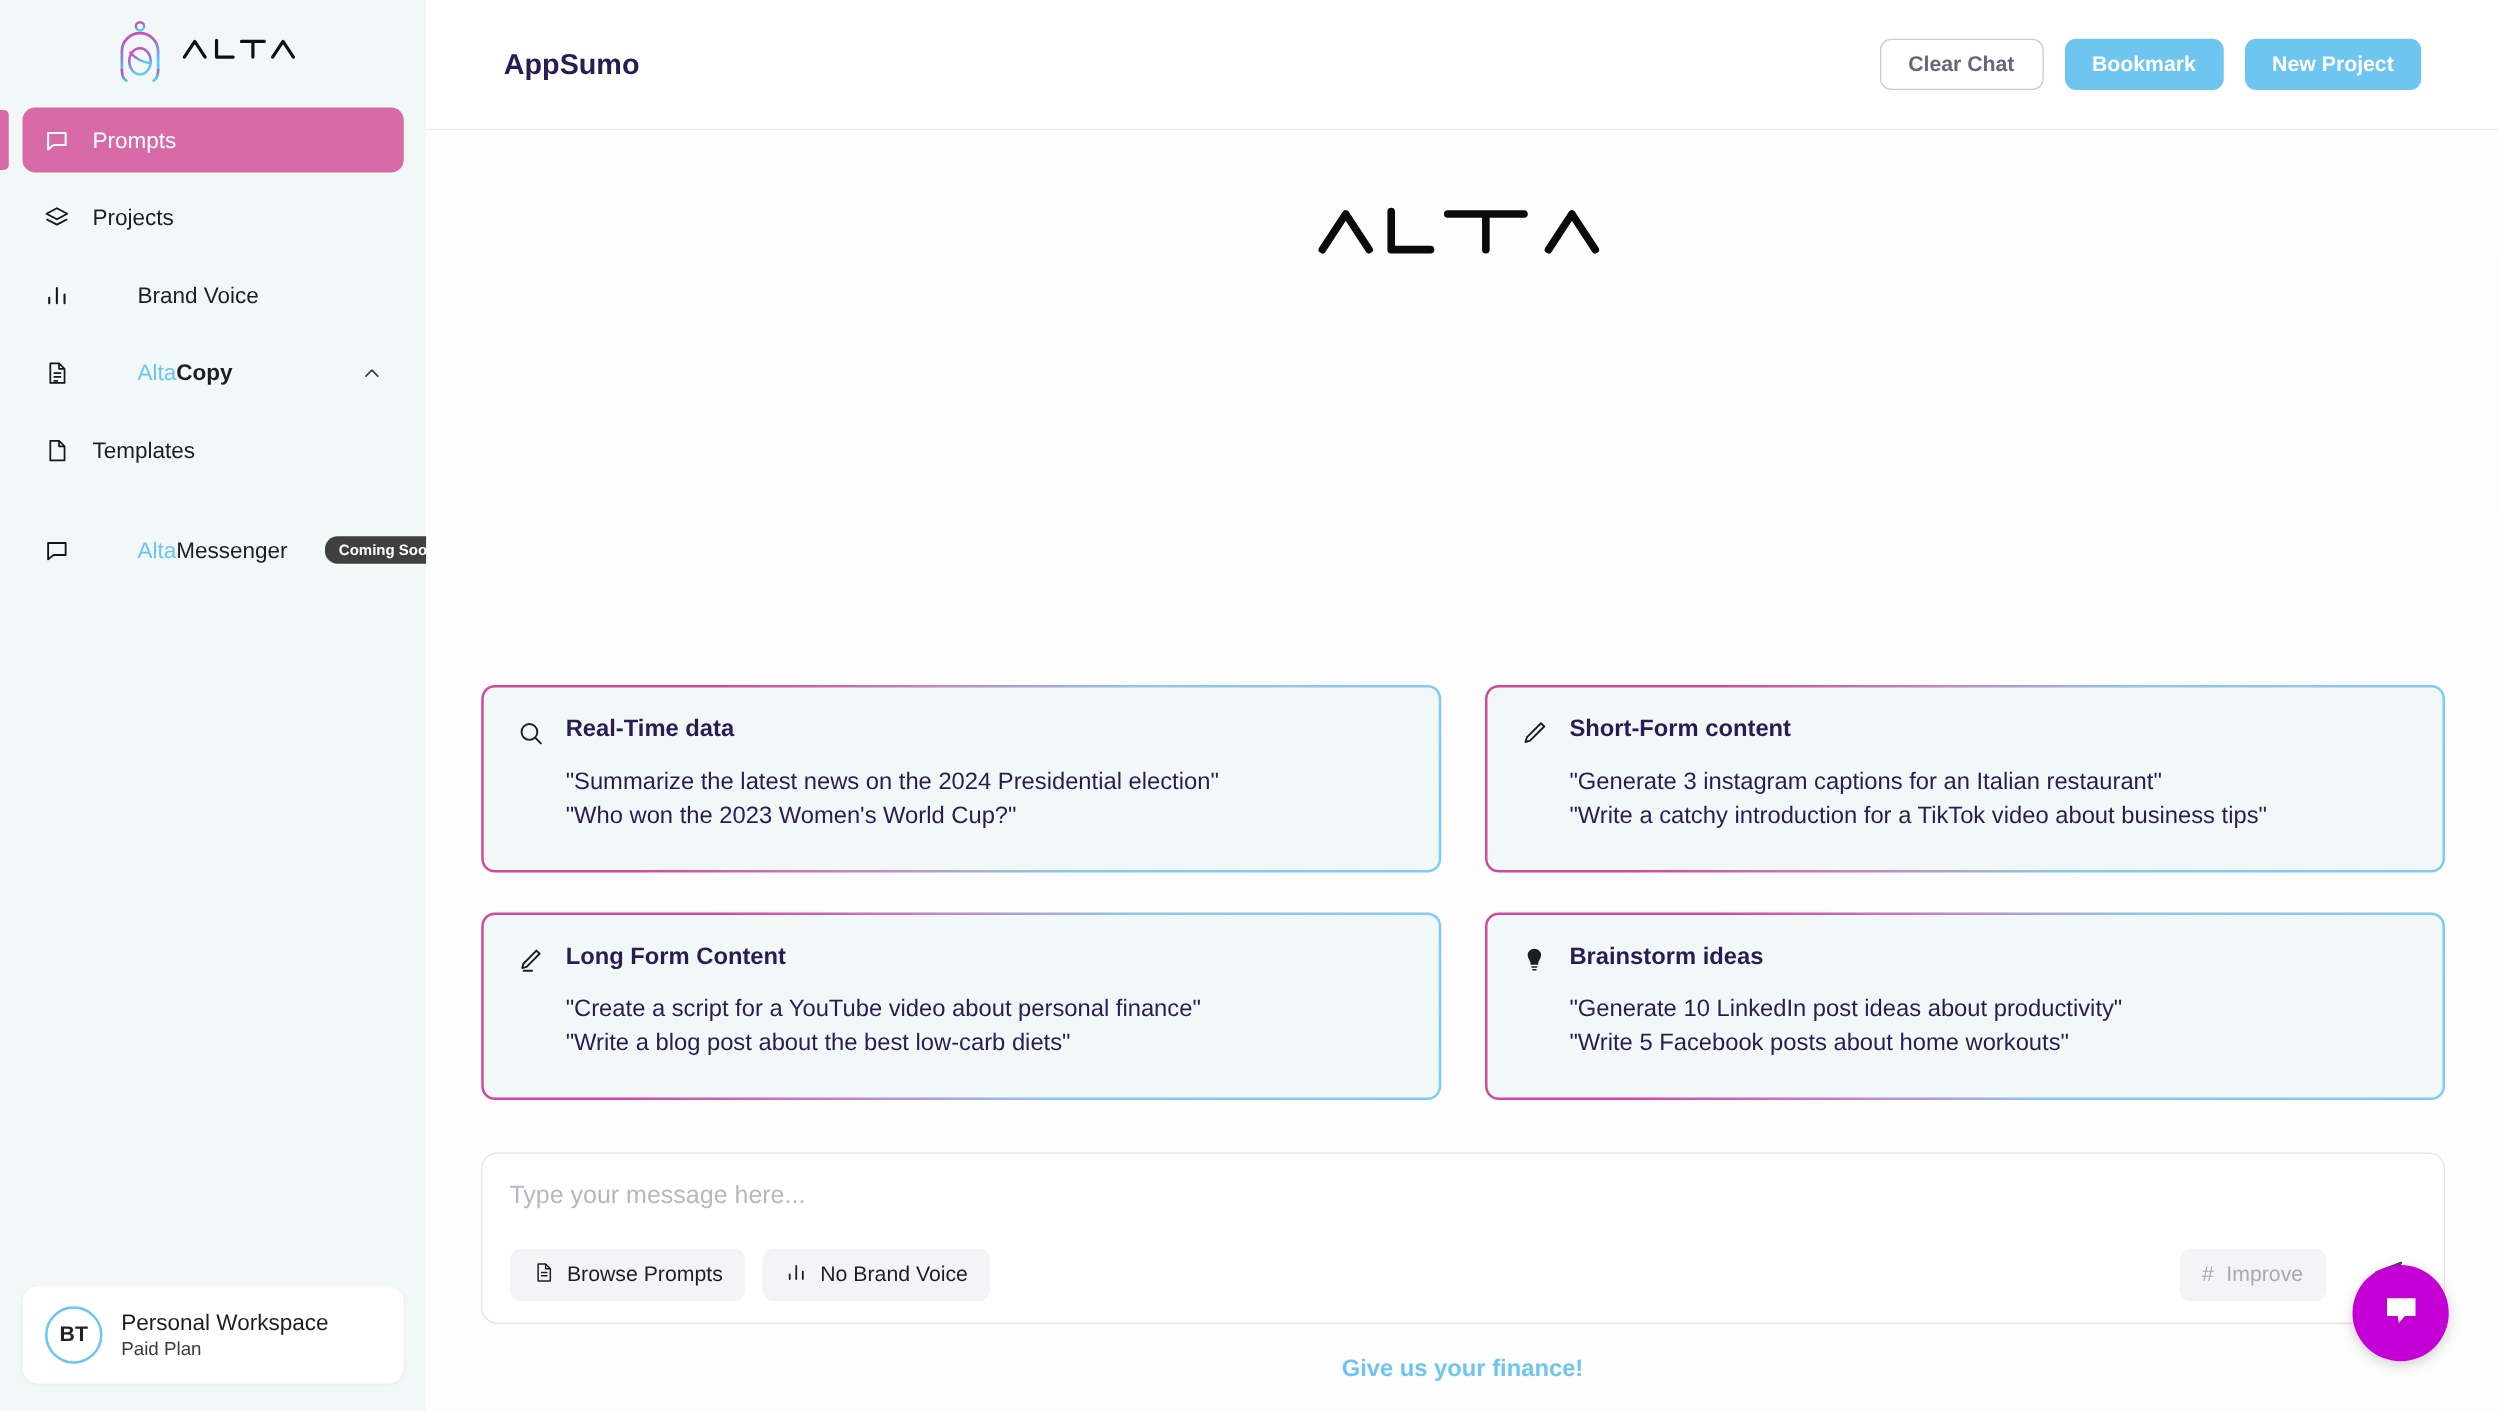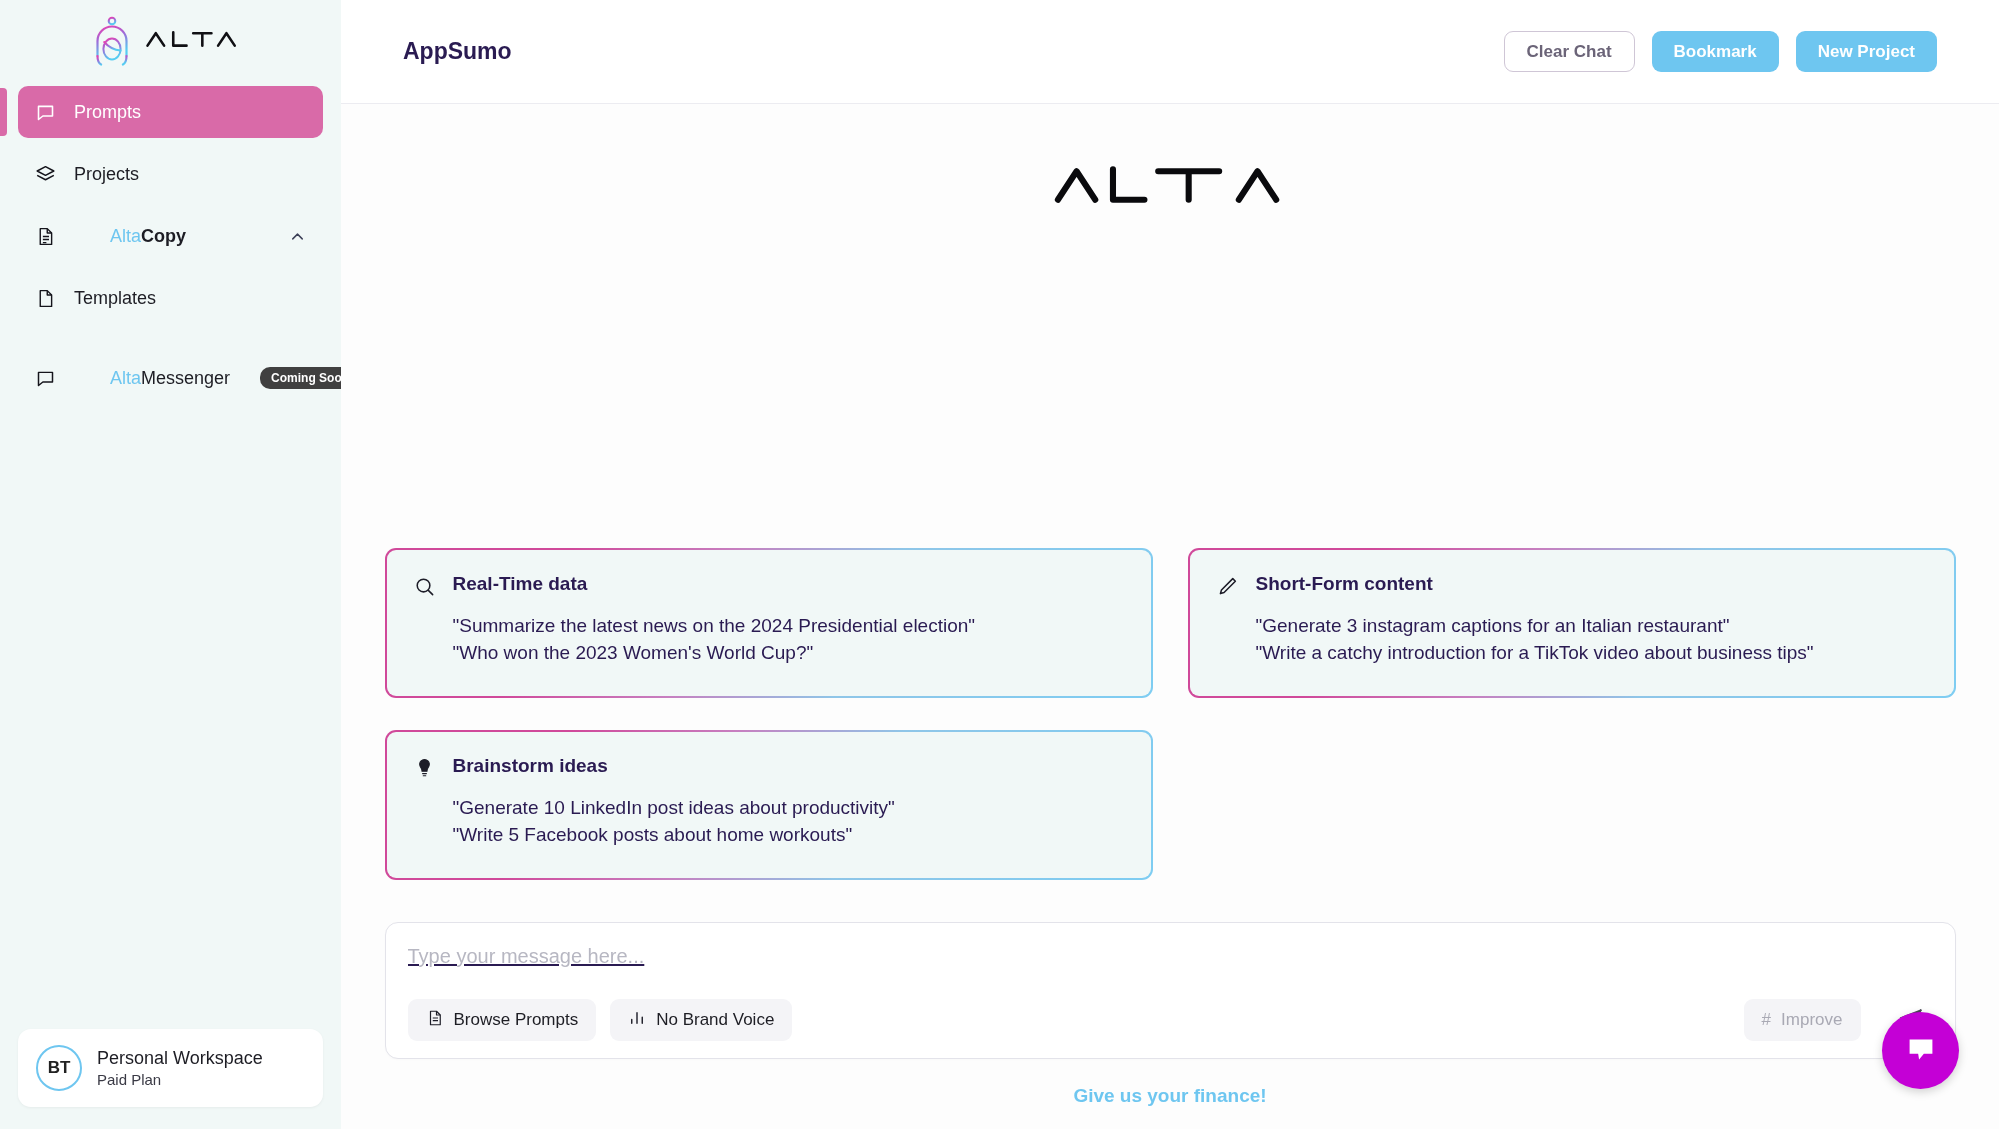--- a/index.html
+++ b/index.html
@@ -129,21 +129,21 @@
   .composer {
     border: 1px solid #e3e3ea; border-radius: 13px;
     background: #ffffff; padding: 18px 22px 16px 22px;
     box-shadow: 0 1px 2px rgba(0,0,0,.02);
     position: relative;
   }
   .composer-input {
     border: none; outline: none; width: 100%;
     font-size: 20px; color: #2a1b52;
     font-family: "Liberation Sans", sans-serif;
-    background: transparent; padding: 4px 0 30px 0; text-decoration: underline;
+    background: transparent; padding: 4px 0 30px 0;
   }
   .composer-input::placeholder { color: #b7b7c2; }
   .composer-bar { display:flex; align-items:center; gap: 14px; }
   .chip {
     background: #f4f4f7; border-radius: 9px;
     height: 42px; padding: 0 18px;
     display: flex; align-items: center; gap: 10px;
     font-size: 17px; color: #1d1d24; cursor: pointer;
     border: none;
   }
@@ -217,20 +217,28 @@
       <div class="nav-item">
         <span class="ic">
           <svg viewBox="0 0 24 24" width="21" height="21" fill="none" stroke="#15151c" stroke-width="1.7" stroke-linejoin="round">
               <path d="M12 3 2.5 8 12 13l9.5-5L12 3z"></path>
               <path d="M2.5 13 12 18l9.5-5"></path>
             </svg>
         </span>
         <span>Projects</span>
       </div>
 
+      <div class="nav-item">
+        <span class="ic">
+          <svg viewBox="0 0 24 24" width="21" height="21" fill="none" stroke="#15151c" stroke-width="1.9" stroke-linecap="round">
+              <path d="M5 14v5M12 5v14M19 11v8"></path>
+            </svg>
+        </span>
+        <span><span class="alta-pre"></span><span>Brand Voice</span></span>
+      </div>
 
       <div class="nav-item">
         <span class="ic">
           <svg viewBox="0 0 24 24" width="21" height="21" fill="none" stroke="#15151c" stroke-width="1.6" stroke-linejoin="round">
               <path d="M6 3h8l5 5v13H6V3z"></path>
               <path d="M14 3v5h5"></path>
               <path d="M9 12h7M9 15.5h7M9 19h4"></path>
             </svg>
         </span>
         <span><span class="alta-pre">Alta</span><b>Copy</b></span>
@@ -325,20 +333,35 @@
                 </svg>
             </span>
             <div class="card-title">Short-Form content</div>
           </div>
           <div class="card-lines">
             <div class="card-line">"Generate 3 instagram captions for an Italian restaurant"</div>
             <div class="card-line">"Write a catchy introduction for a TikTok video about business tips"</div>
           </div>
         </div>
 
+        <div class="card">
+          <div class="card-head">
+            <span class="card-icon">
+              <svg viewBox="0 0 24 24" width="23" height="23" fill="none" stroke="#1d1d28" stroke-width="1.6" stroke-linejoin="round" stroke-linecap="round">
+                  <path d="M16.8 3.6 19.5 6.3 8.6 17.2 5 18.2 6 14.6 16.8 3.6z"></path>
+                  <path d="M6.2 20.4h7"></path>
+                </svg>
+            </span>
+            <div class="card-title">Long Form Content</div>
+          </div>
+          <div class="card-lines">
+            <div class="card-line">"Create a script for a YouTube video about personal finance"</div>
+            <div class="card-line">"Write a blog post about the best low-carb diets"</div>
+          </div>
+        </div>
 
         <div class="card">
           <div class="card-head">
             <span class="card-icon">
               <svg viewBox="0 0 24 24" width="23" height="23" fill="#1d1d28" stroke="#1d1d28" stroke-width="1.2" stroke-linecap="round" stroke-linejoin="round">
                   <path d="M12 2.6a5 5 0 0 1 5 5c0 2.2-1.3 3.3-1.9 4.6-.4.9-.5 1.8-.5 2.6h-5.2c0-.8-.1-1.7-.5-2.6C8.3 10.9 7 9.8 7 7.6a5 5 0 0 1 5-5z"></path>
                   <path d="M10 17.3h4M10.7 19.6h2.6"></path>
                 </svg>
             </span>
             <div class="card-title">Brainstorm ideas</div>

